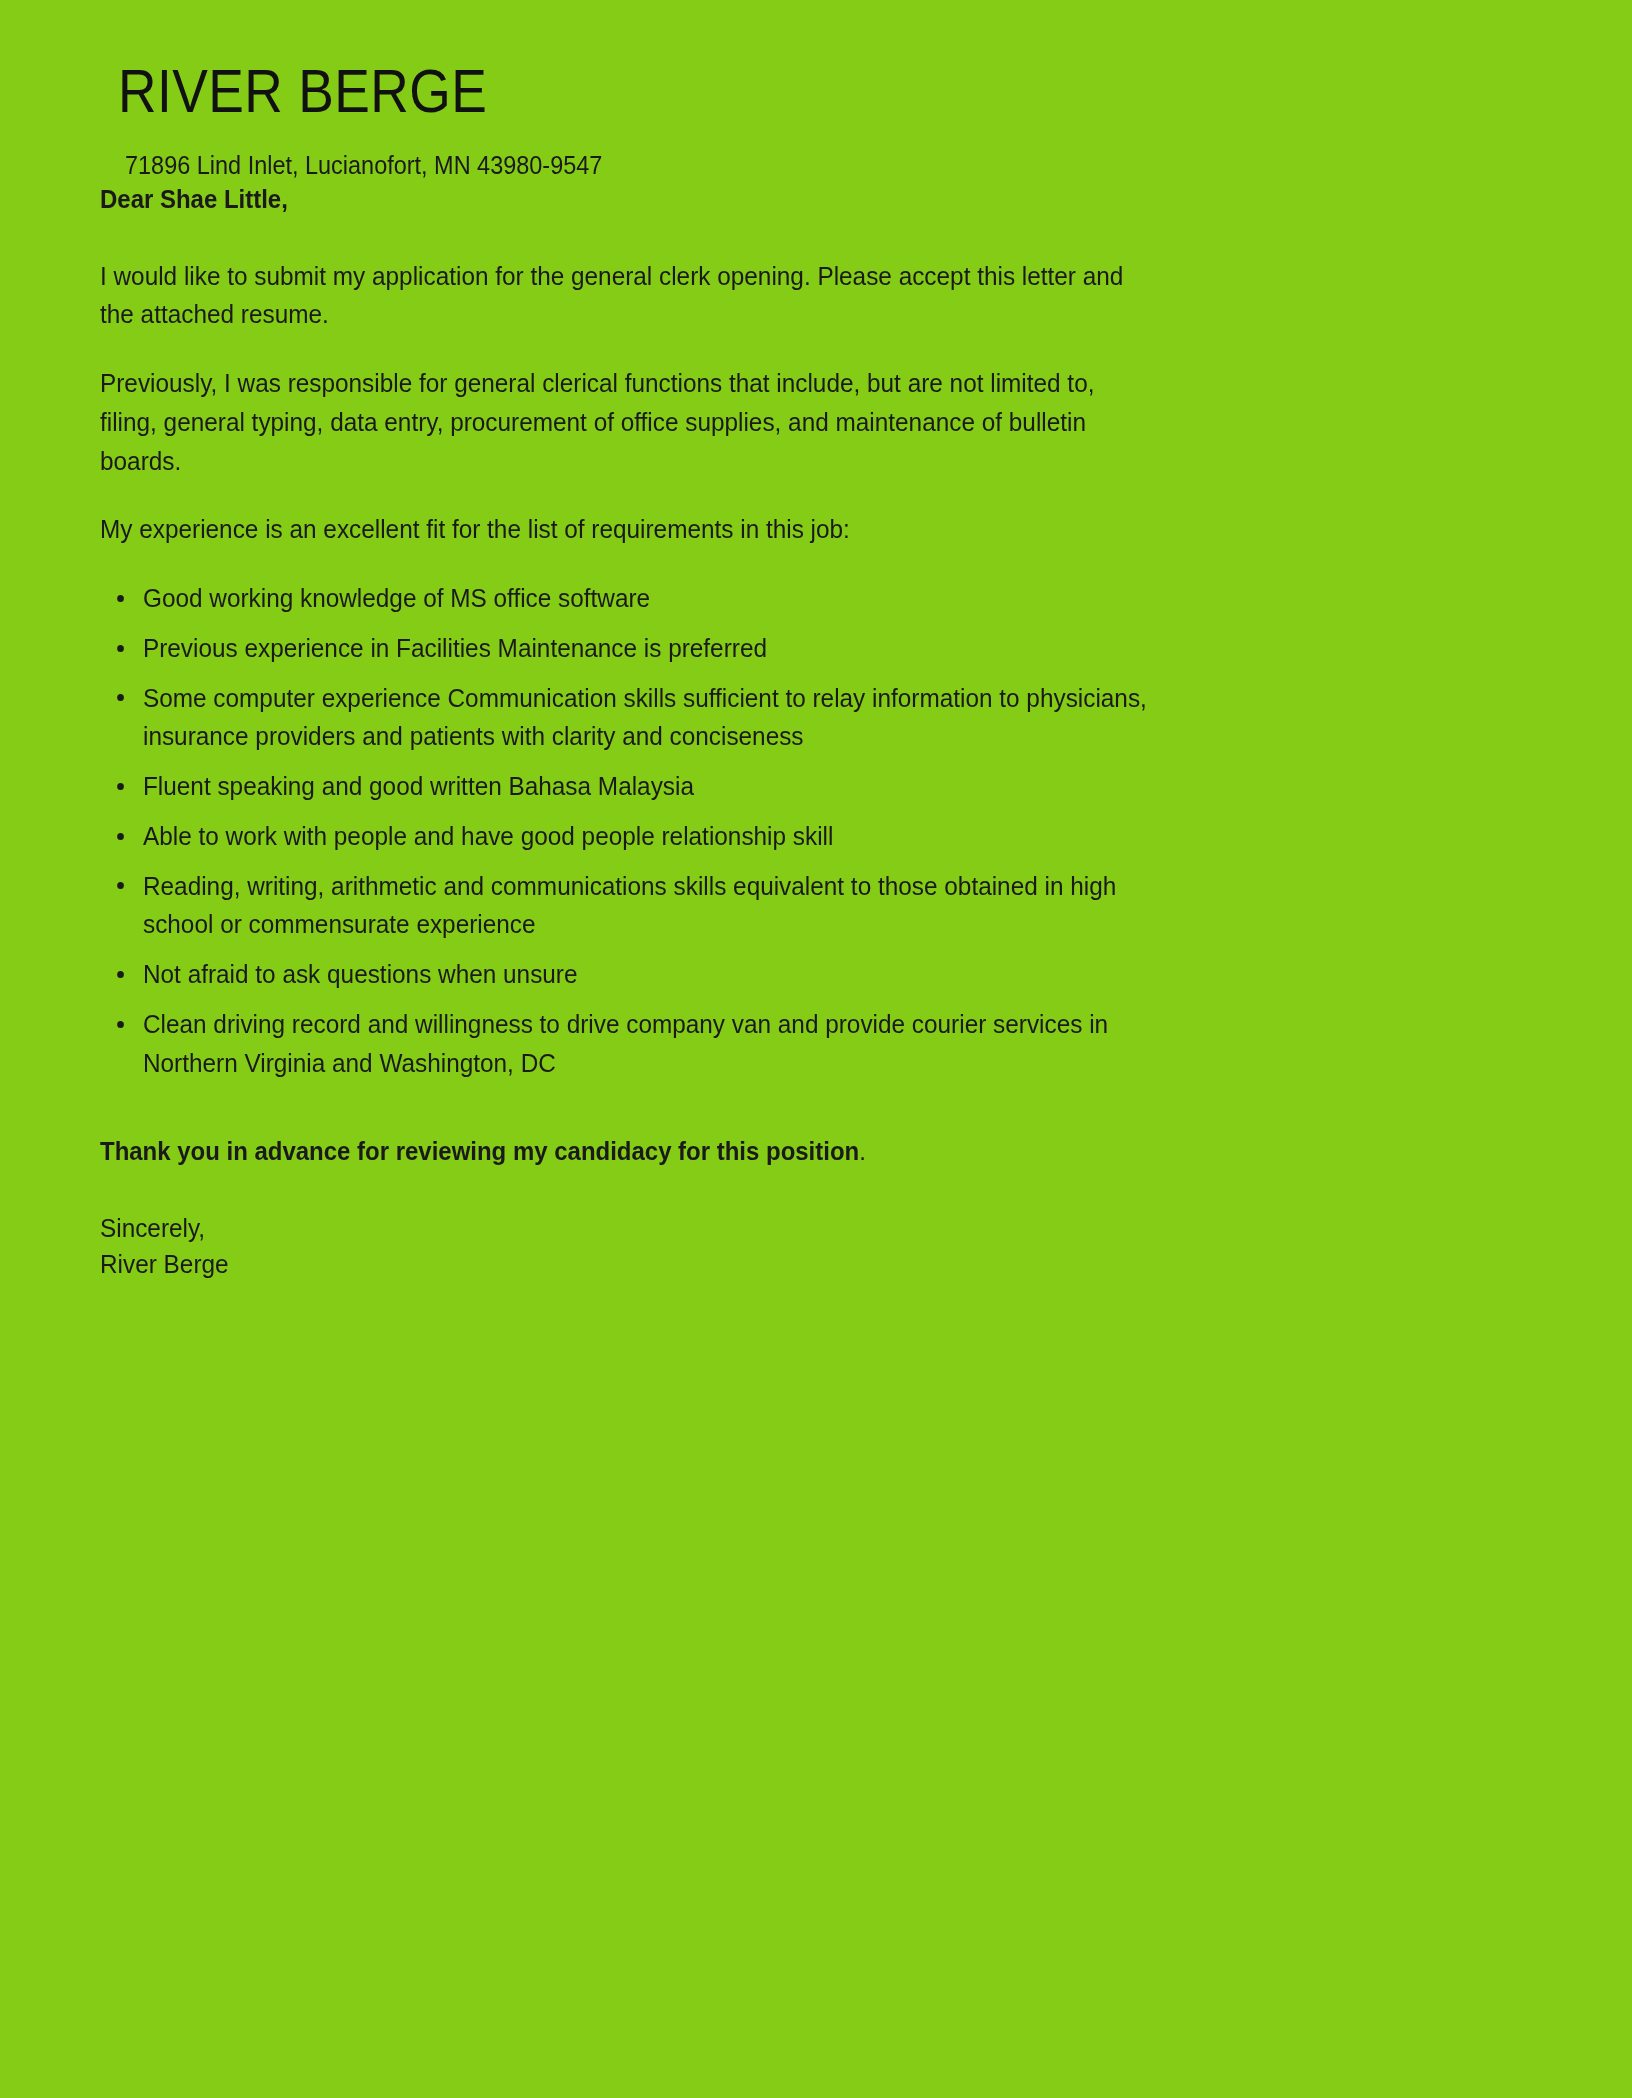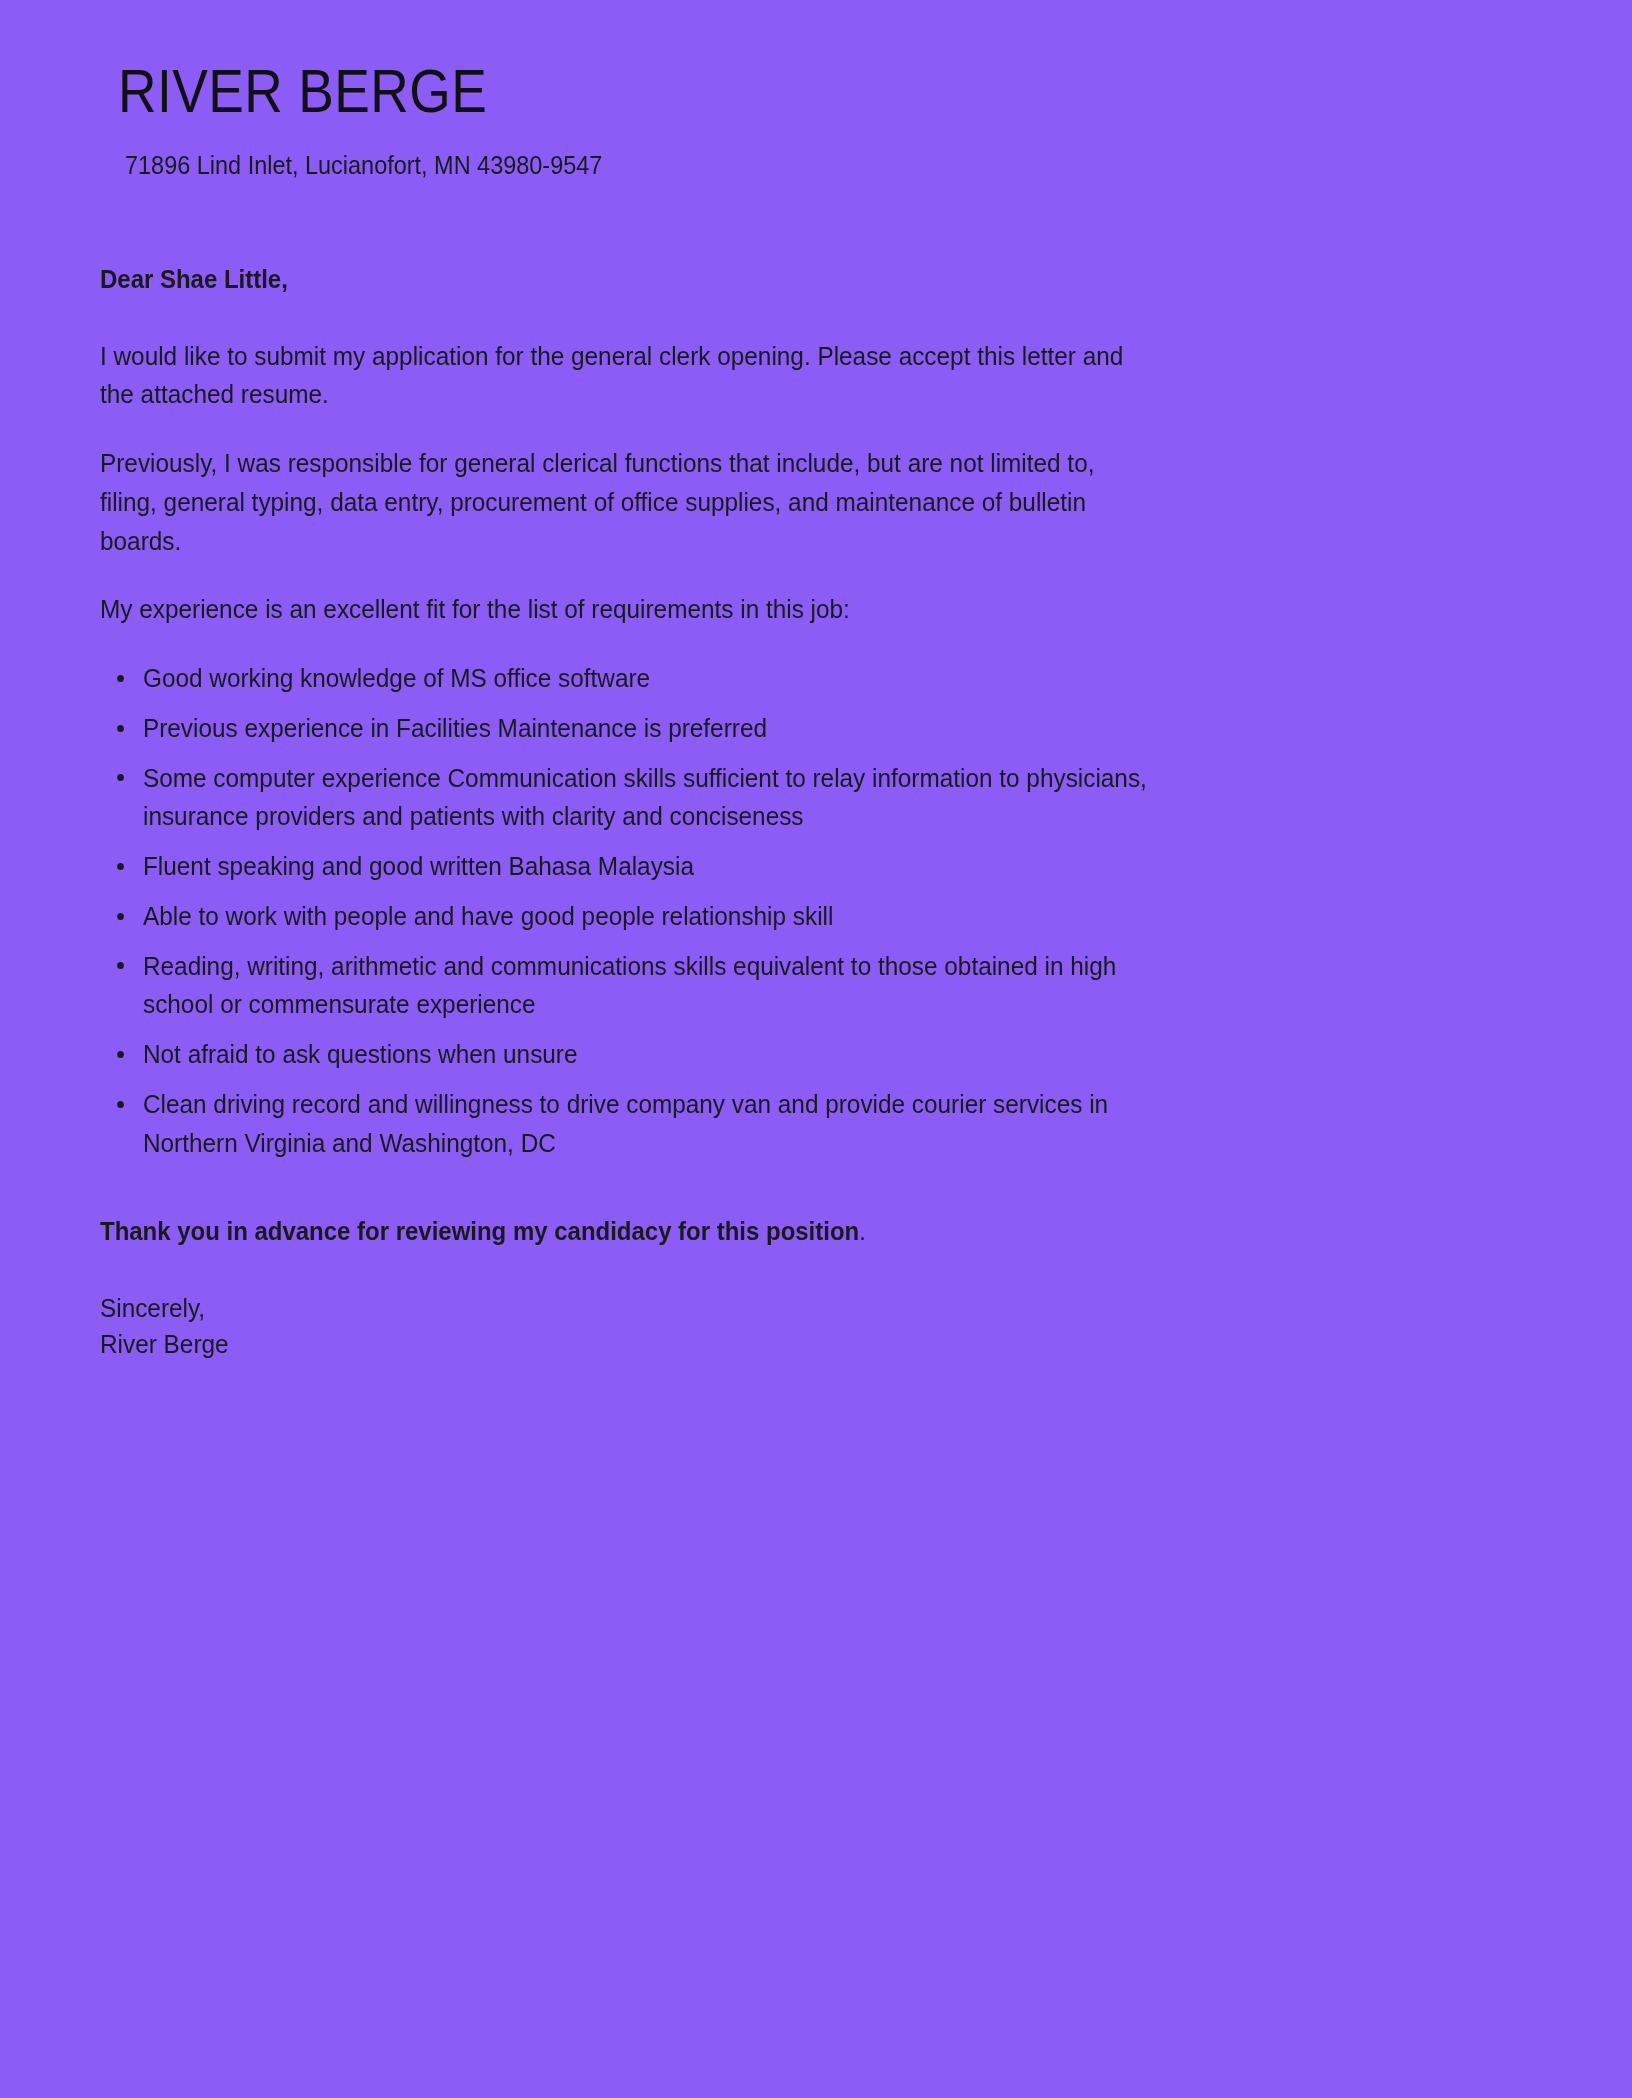--- a/index.html
+++ b/index.html
@@ -8,21 +8,21 @@
     background: #ffffff;
   }
   body {
     font-family: "Liberation Sans", "DejaVu Sans", sans-serif;
     color: #1a1a1a;
   }
   .page {
     position: relative;
     width: 1632px;
     height: 2098px;
-    background: #8b5cf6;
+    background: #84cc16;
     box-sizing: border-box;
     overflow: hidden;
   }
   .letter {
     position: absolute;
     left: 100px;
     top: 0;
     width: 1432px;
   }
   
@@ -44,21 +44,20 @@
     font-size: 25.5px;
     line-height: 1.3;
     margin: 26px 0 0 25px;
     color: #1a1a1a;
     transform: scaleX(0.92);
     transform-origin: left center;
     white-space: nowrap;
   }
   
   .body-block {
-    margin-top: 80px;
     width: 1330px;
   }
   .salutation {
     font-size: 25.5px;
     font-weight: 700;
     margin: 0 0 40px 0;
     line-height: 1.35;
     transform: scaleX(0.94);
     transform-origin: left center;
   }

